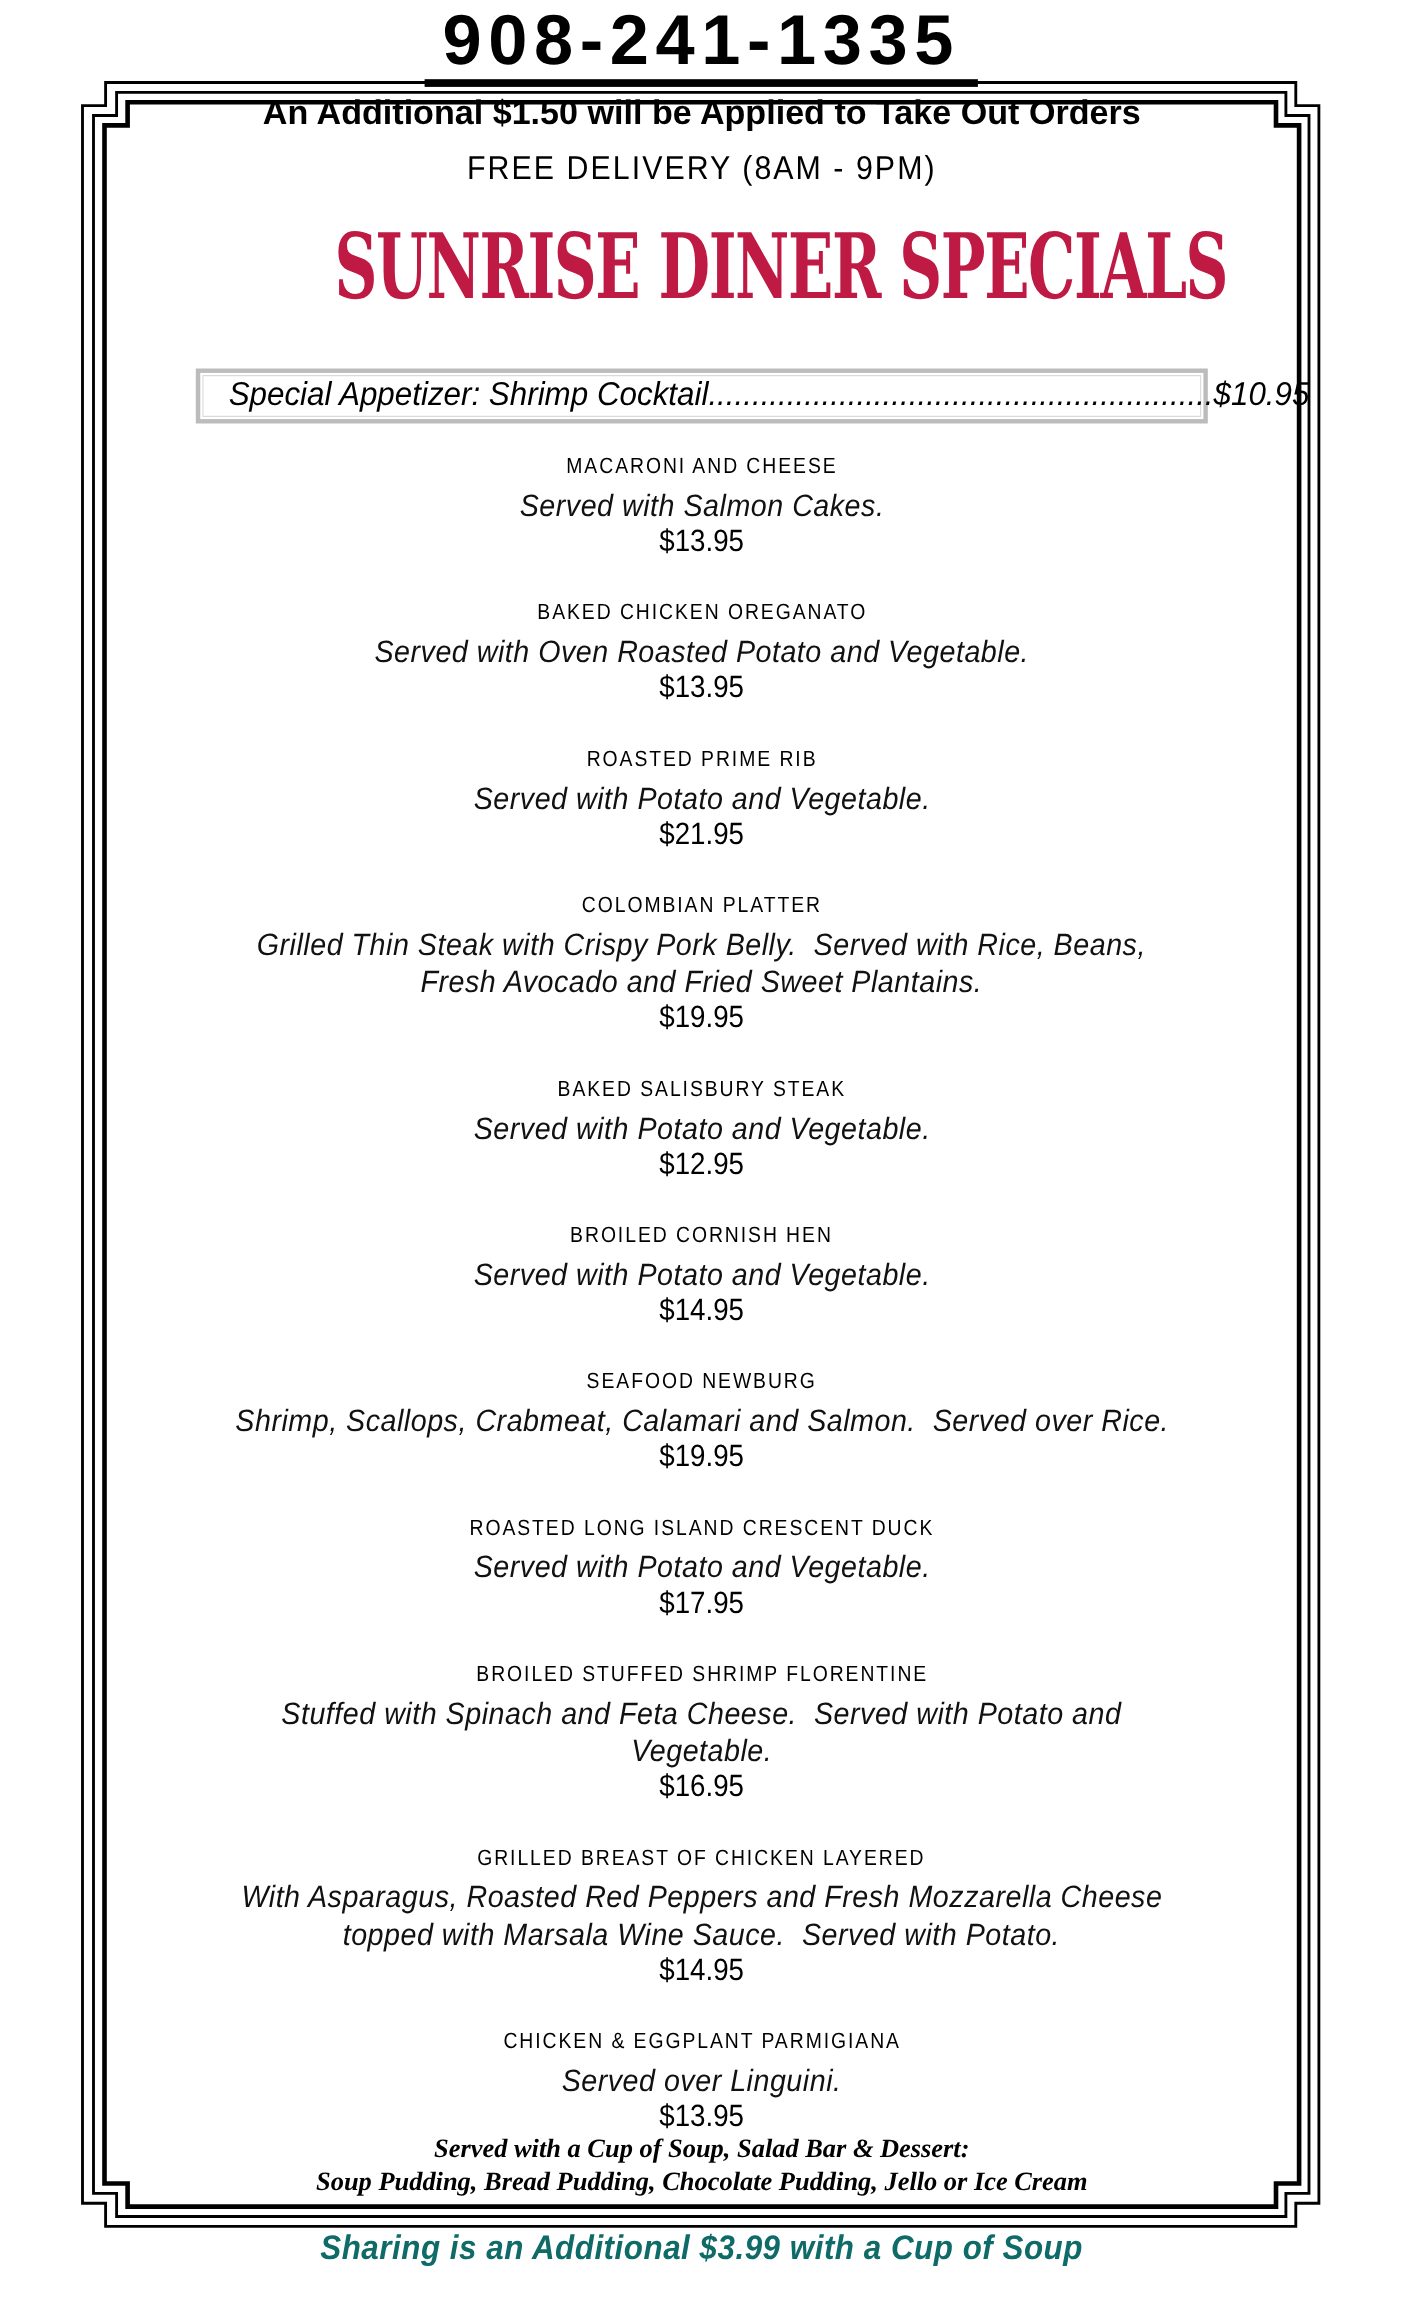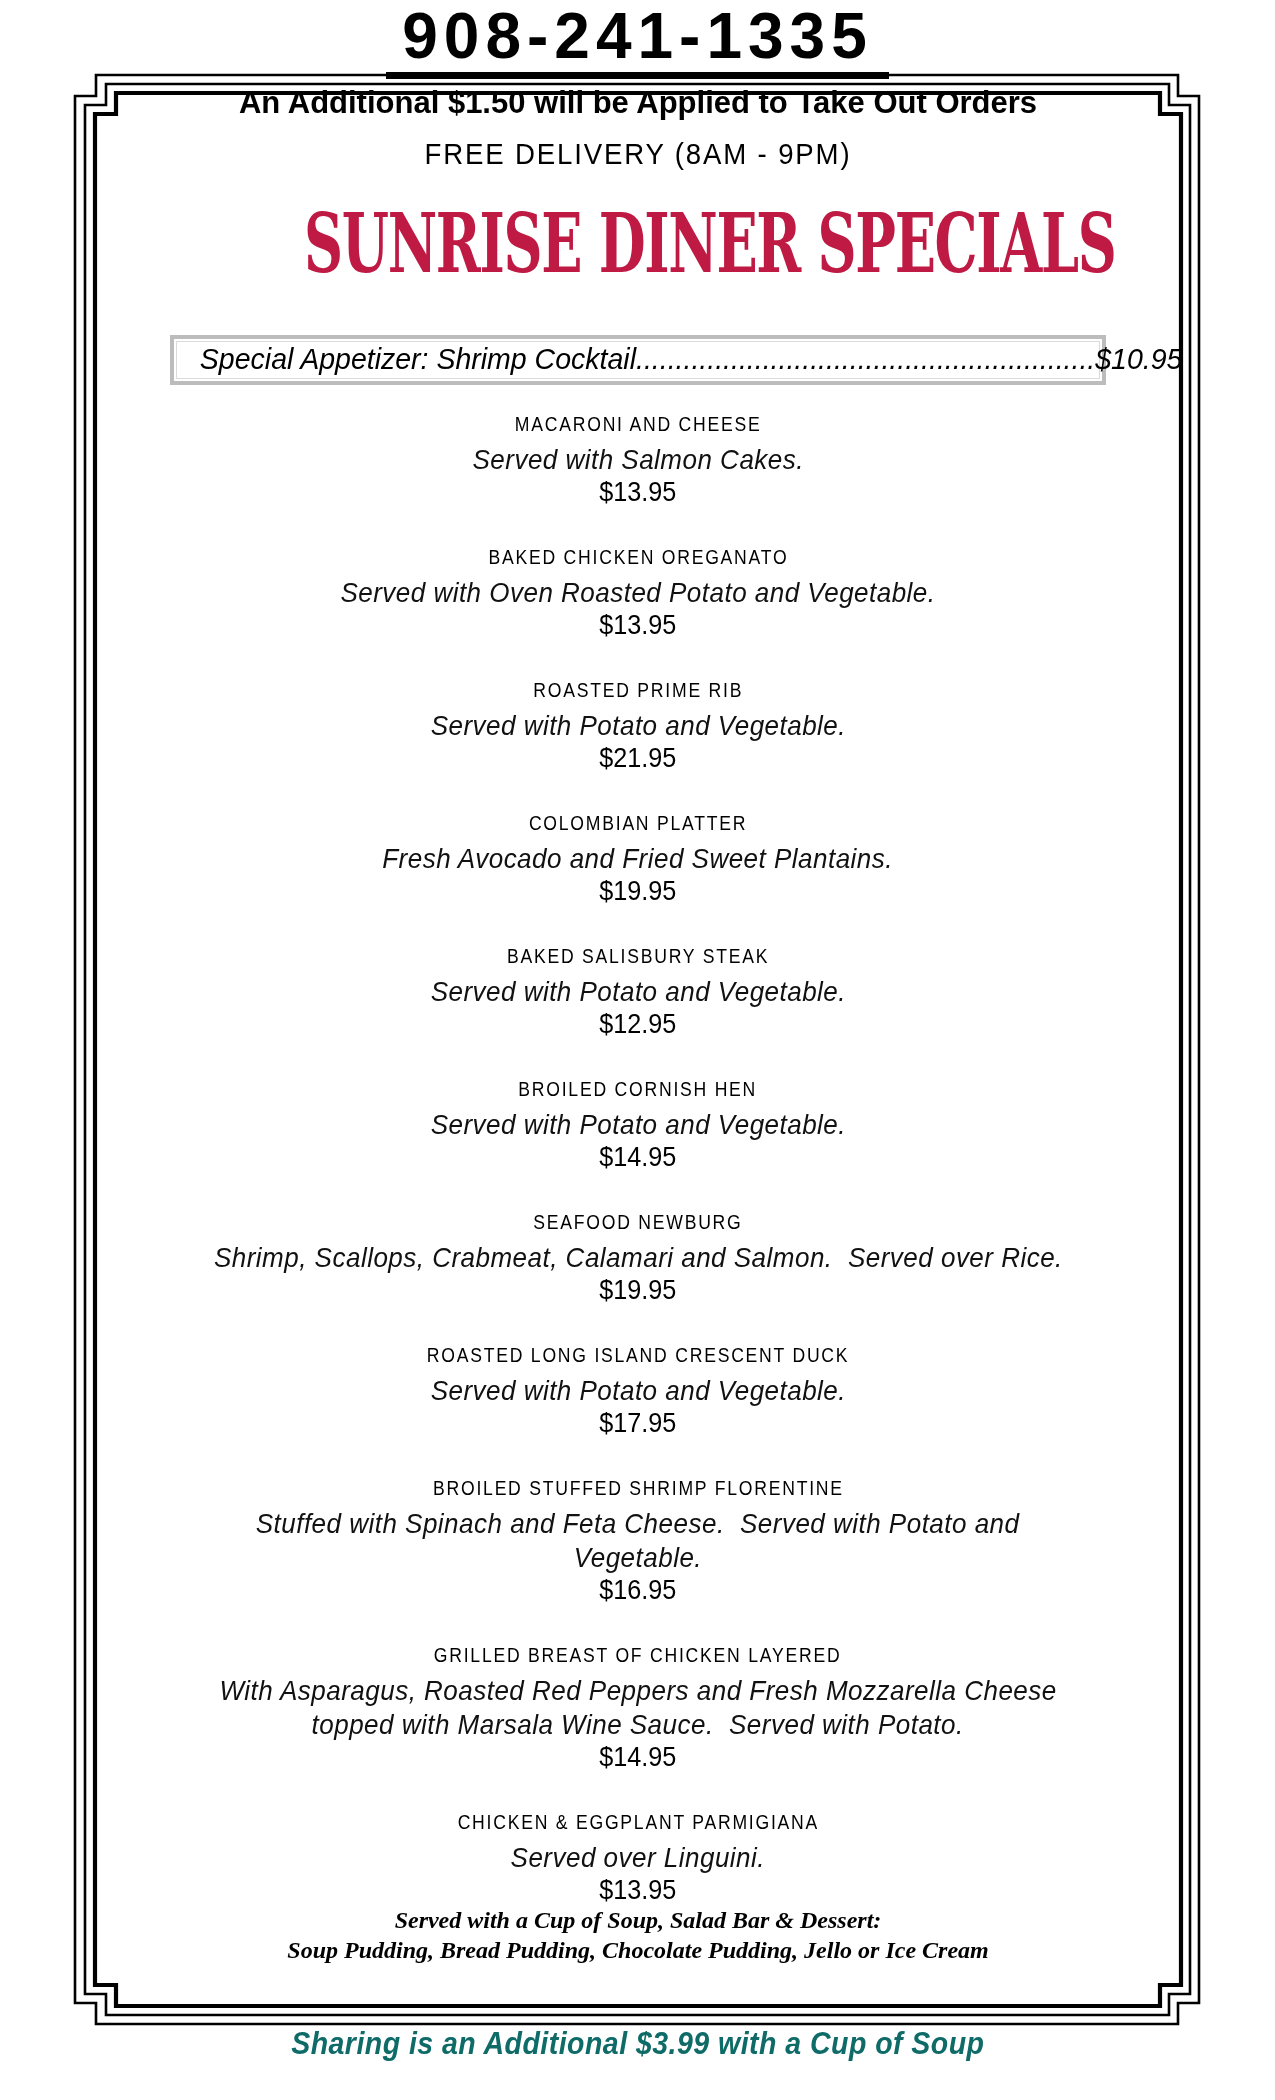--- a/index.html
+++ b/index.html
@@ -62,21 +62,21 @@
     font-size: 82px;
     letter-spacing: -2px;
     transform: scaleX(.66);
     color: #bf1a44;
   }
   .app-box {
     margin: 24px auto 0 auto;
     width: 912px;
     border: 4px solid #bcbcbc;
     box-shadow: inset 0 0 0 2px #ffffff, inset 0 0 0 3px #dadada;
-    padding: 3px 16px 5px 0;
+    padding: 3px 0 5px 0;
     background: #fff;
   }
   .app-line {
     font-style: italic;
     font-size: 30px;
     line-height: 34px;
   }
   .sq-app { transform: scaleX(.95); }
   .item { margin-top: 31px; }
   .item:first-child { margin-top: 20px; }
@@ -160,20 +160,21 @@
           <div class="item-desc"><span class="sq sq-desc">Served with Oven Roasted Potato and Vegetable.</span></div>
           <div class="item-price"><span class="sq sq-price">$13.95</span></div>
         </div>
         <div class="item">
           <div class="item-name"><span class="sq sq-name">ROASTED PRIME RIB</span></div>
           <div class="item-desc"><span class="sq sq-desc">Served with Potato and Vegetable.</span></div>
           <div class="item-price"><span class="sq sq-price">$21.95</span></div>
         </div>
         <div class="item">
           <div class="item-name"><span class="sq sq-name">COLOMBIAN PLATTER</span></div>
+          <div class="item-desc"><span class="sq sq-desc">Grilled Thin Steak with Crispy Pork Belly.  Served with Rice, Beans,</span></div>
           <div class="item-desc"><span class="sq sq-desc">Fresh Avocado and Fried Sweet Plantains.</span></div>
           <div class="item-price"><span class="sq sq-price">$19.95</span></div>
         </div>
         <div class="item">
           <div class="item-name"><span class="sq sq-name">BAKED SALISBURY STEAK</span></div>
           <div class="item-desc"><span class="sq sq-desc">Served with Potato and Vegetable.</span></div>
           <div class="item-price"><span class="sq sq-price">$12.95</span></div>
         </div>
         <div class="item">
           <div class="item-name"><span class="sq sq-name">BROILED CORNISH HEN</span></div>

